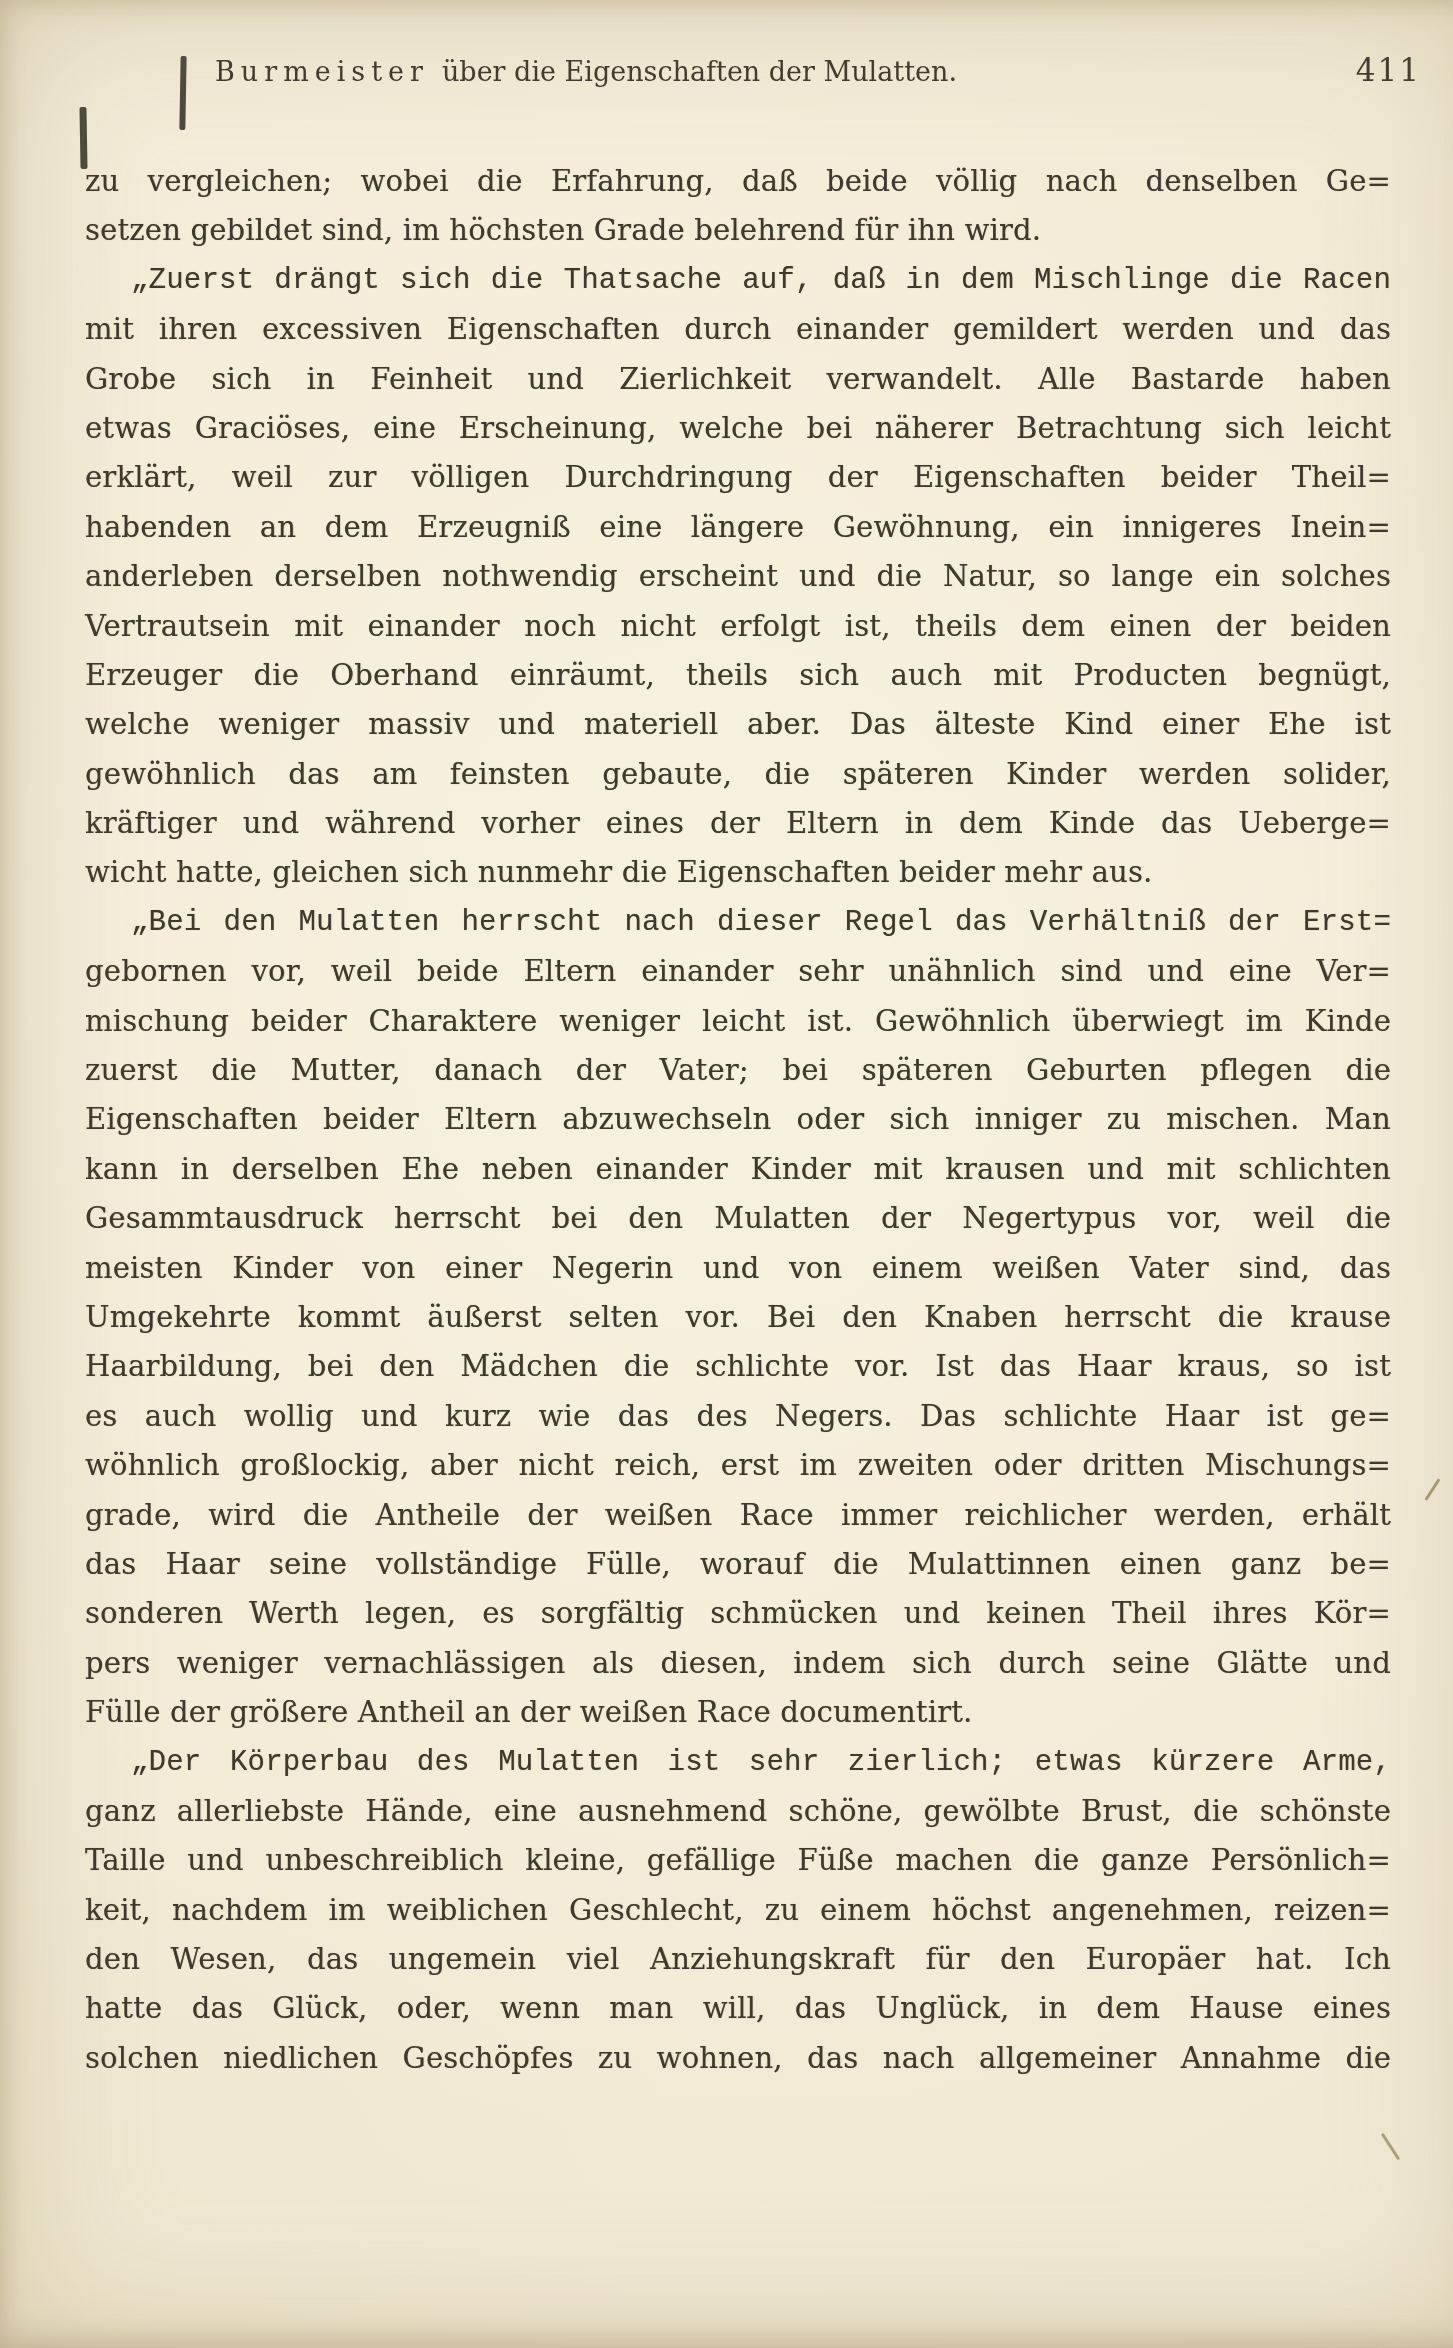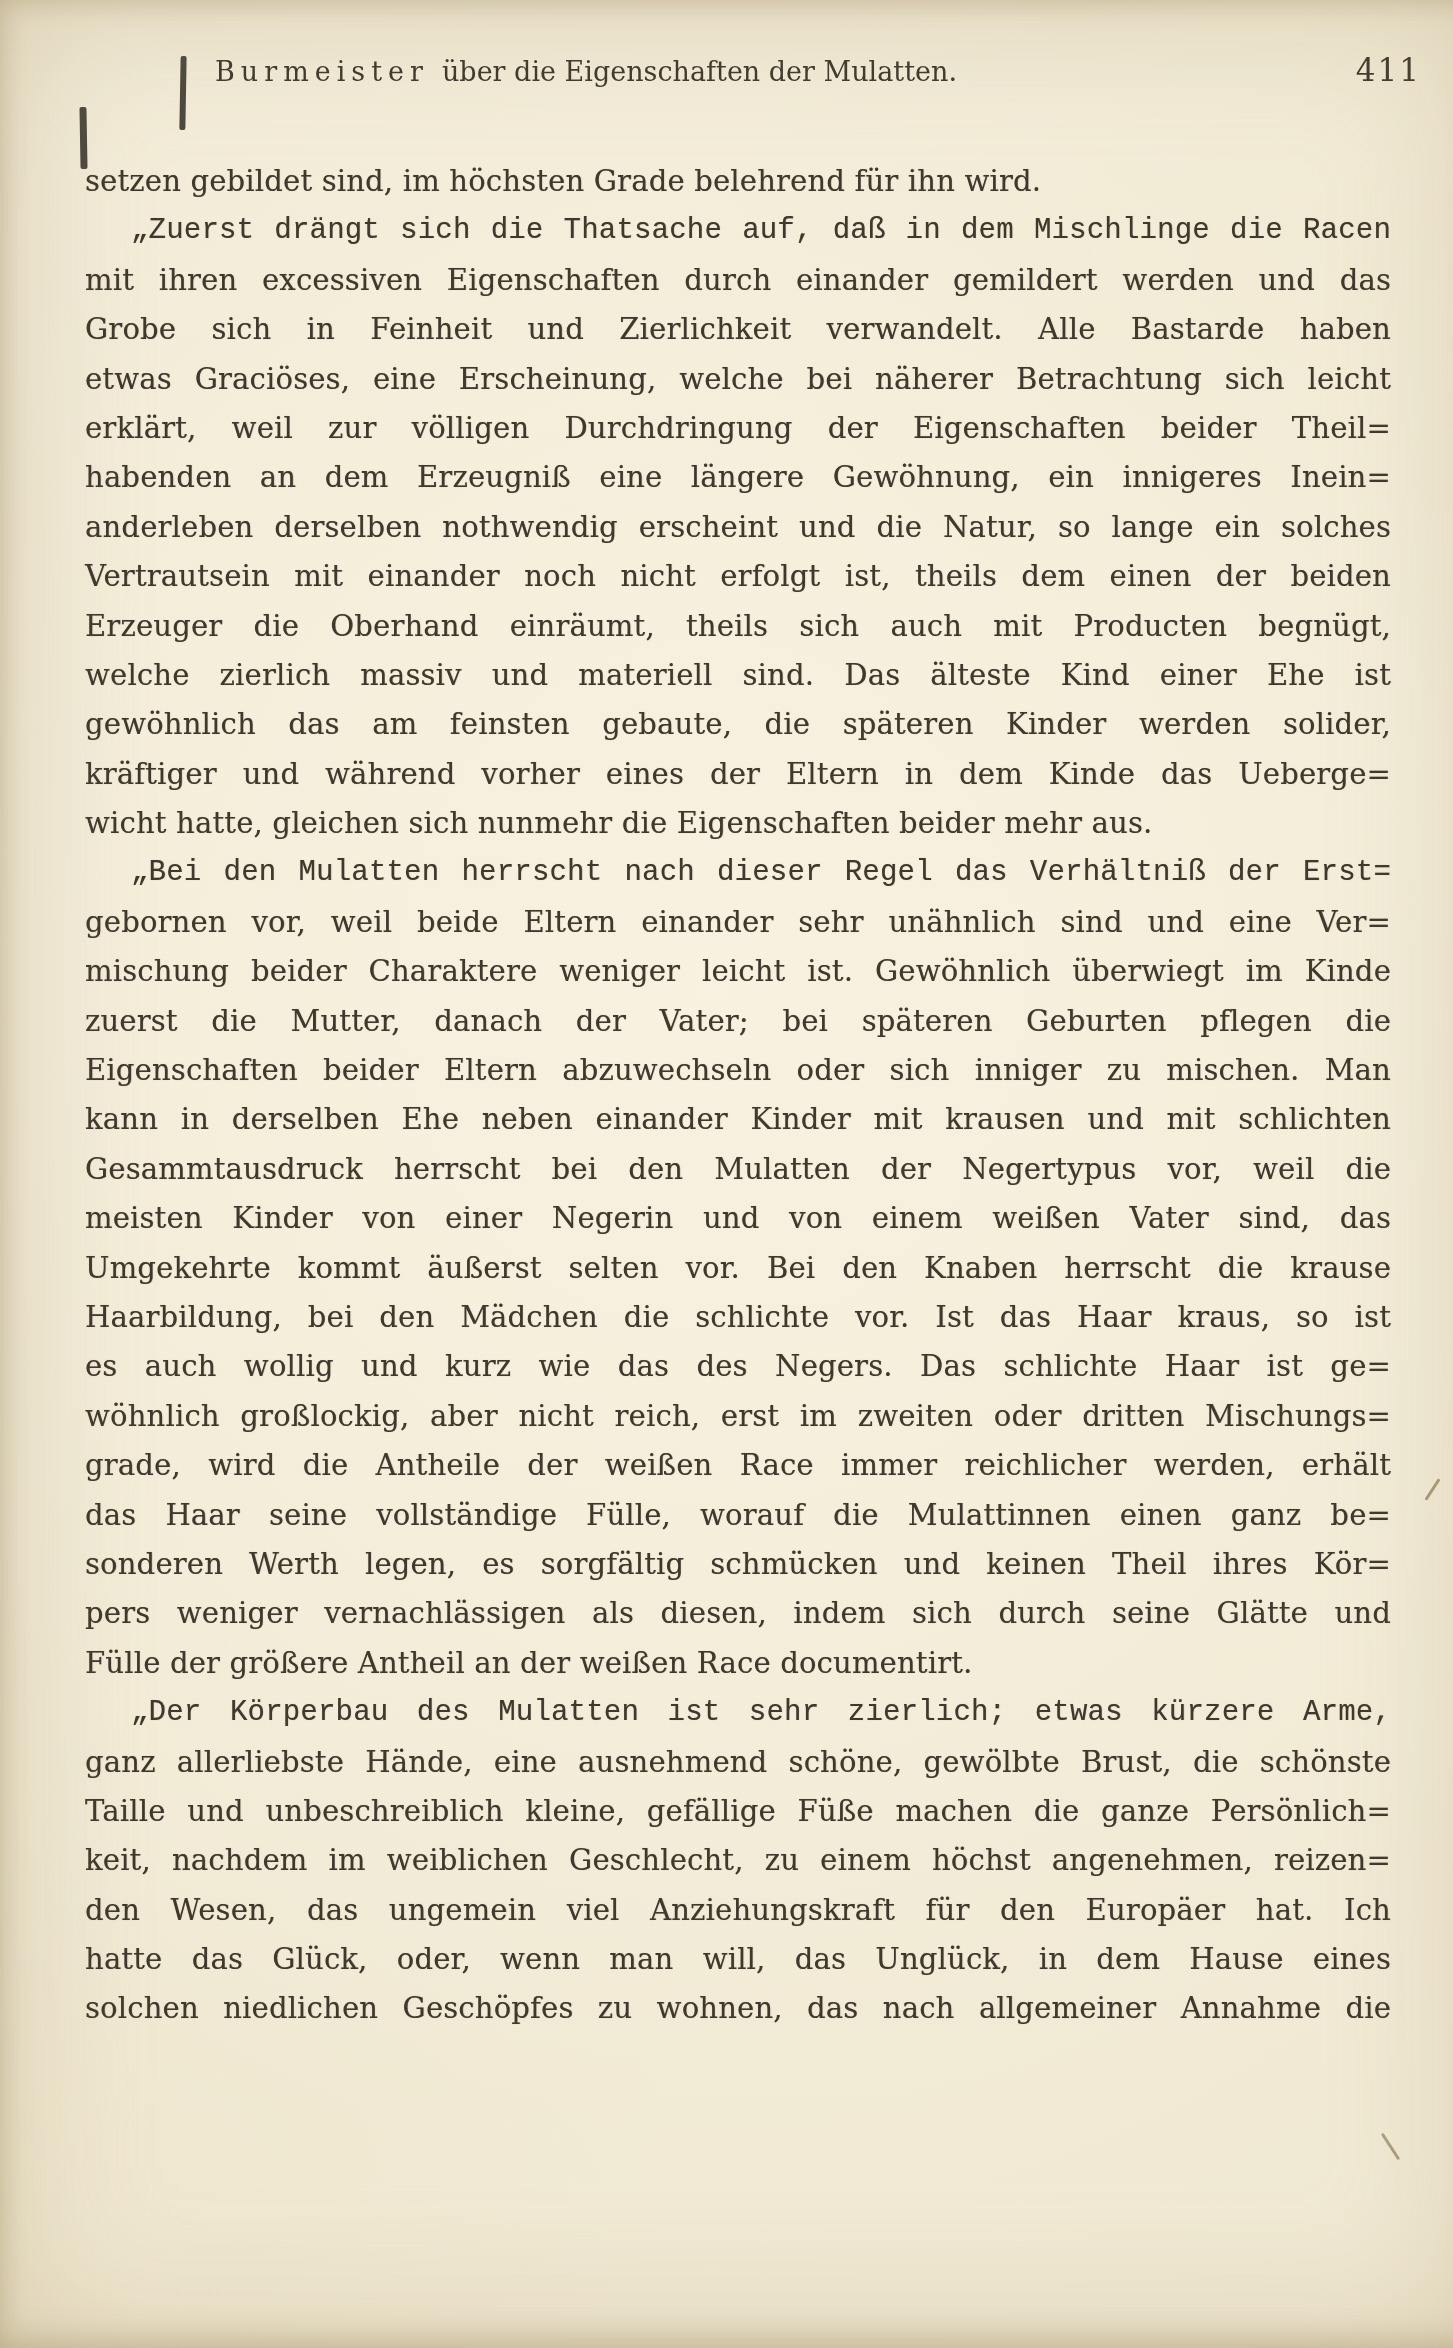--- a/index.html
+++ b/index.html
@@ -73,31 +73,32 @@
 <div class="page">
 
   <div class="header">
     <span class="running-title">
       <span class="author">Burmeister</span><span>über die Eigenschaften der Mulatten.</span>
     </span>
     <span class="pagenum">411</span>
   </div>
 
   <div class="bodytext" id="text-body">
+      <div class="line">zu vergleichen; wobei die Erfahrung, daß beide völlig nach denselben Ge=</div>
       <div class="line para-end">setzen gebildet sind, im höchsten Grade belehrend für ihn wird.</div>
       <div class="line indent">„Zuerst drängt sich die Thatsache auf, daß in dem Mischlinge die Racen</div>
       <div class="line">mit ihren excessiven Eigenschaften durch einander gemildert werden und das</div>
       <div class="line">Grobe sich in Feinheit und Zierlichkeit verwandelt. Alle Bastarde haben</div>
       <div class="line">etwas Graciöses, eine Erscheinung, welche bei näherer Betrachtung sich leicht</div>
       <div class="line">erklärt, weil zur völligen Durchdringung der Eigenschaften beider Theil=</div>
       <div class="line">habenden an dem Erzeugniß eine längere Gewöhnung, ein innigeres Inein=</div>
       <div class="line">anderleben derselben nothwendig erscheint und die Natur, so lange ein solches</div>
       <div class="line">Vertrautsein mit einander noch nicht erfolgt ist, theils dem einen der beiden</div>
       <div class="line">Erzeuger die Oberhand einräumt, theils sich auch mit Producten begnügt,</div>
-      <div class="line">welche zierlich massiv und materiell sind. Das älteste Kind einer Ehe ist</div>
+      <div class="line">welche weniger massiv und materiell aber. Das älteste Kind einer Ehe ist</div>
       <div class="line">gewöhnlich das am feinsten gebaute, die späteren Kinder werden solider,</div>
       <div class="line">kräftiger und während vorher eines der Eltern in dem Kinde das Ueberge=</div>
       <div class="line para-end">wicht hatte, gleichen sich nunmehr die Eigenschaften beider mehr aus.</div>
       <div class="line indent">„Bei den Mulatten herrscht nach dieser Regel das Verhältniß der Erst=</div>
       <div class="line">gebornen vor, weil beide Eltern einander sehr unähnlich sind und eine Ver=</div>
       <div class="line">mischung beider Charaktere weniger leicht ist. Gewöhnlich überwiegt im Kinde</div>
       <div class="line">zuerst die Mutter, danach der Vater; bei späteren Geburten pflegen die</div>
       <div class="line">Eigenschaften beider Eltern abzuwechseln oder sich inniger zu mischen. Man</div>
       <div class="line">kann in derselben Ehe neben einander Kinder mit krausen und mit schlichten</div>
       <div class="line">Gesammtausdruck herrscht bei den Mulatten der Negertypus vor, weil die</div>

